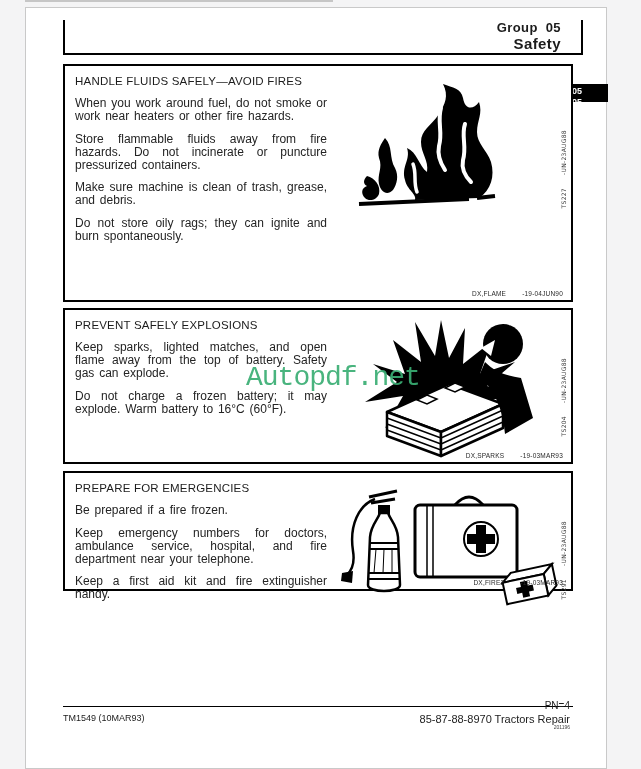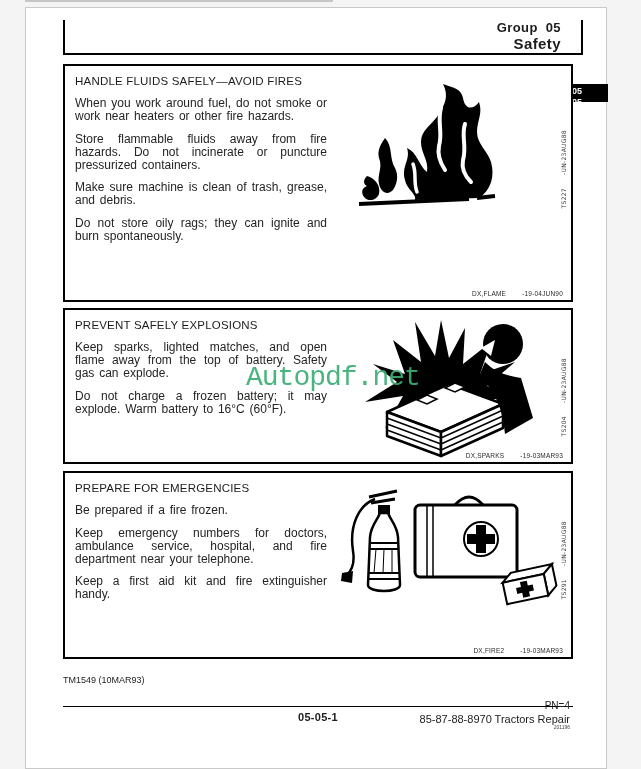--- a/index.html
+++ b/index.html
@@ -14,21 +14,21 @@
           text-align:right;padding-right:20px}
   .header .g{font-weight:bold;font-size:13px;line-height:15px;letter-spacing:.4px;word-spacing:4px}
   .header .t{font-weight:bold;font-size:15px;line-height:17px;letter-spacing:.4px}
 
   .tab{position:absolute;left:543px;top:76px;width:39px;height:18px;background:#000;color:#fff;
        font-weight:bold;font-size:9px;line-height:10.5px;padding:2px 3px 0 3px;box-sizing:border-box}
 
   .box{position:absolute;left:37px;width:510px;border:2px solid #000;box-sizing:border-box;background:#fff}
   .box1{top:56px;height:238px}
   .box2{top:300px;height:156px}
-  .box3{top:463px;height:188px}
+  .box3{top:463px;height:120px}
   .box h2{margin:9px 0 10px 10px;font-size:11.5px;letter-spacing:.2px;font-weight:normal}
   .box p{margin:0 0 9.5px 10px;width:252px;font-size:12px;line-height:13px;
          text-align:justify;word-spacing:1.5px;color:#242424}
   .art{position:absolute}
   .art-fire{left:292px;top:14px;width:158px;height:132px}
   .art-battery{left:288px;top:8px;width:198px;height:140px}
   .art-emerg{left:274px;top:8px;width:222px;height:132px}
 
   .stamp{position:absolute;right:4px;writing-mode:vertical-rl;transform:rotate(180deg);
          font-size:6px;letter-spacing:.3px;color:#3b3b3b;font-family:"DejaVu Sans",sans-serif}
@@ -38,21 +38,21 @@
   .box1 .stamp-id{top:122px}
 
   .caption{position:absolute;right:8px;bottom:3px;font-size:6.5px;letter-spacing:.2px;color:#2a2a2a}
   .caption .d{margin-left:16px}
 
   .watermark{position:absolute;left:220px;top:354px;z-index:5;
              font-family:Liberation Mono, monospace;font-size:28px;letter-spacing:-1px;
              color:#3aae74;opacity:.92}
 
   .f-rule{position:absolute;left:37px;top:698px;width:510px;height:0;border-top:1.5px solid #000}
-  .f-left{position:absolute;left:37px;top:667px;font-size:9px}
+  .f-left{position:absolute;left:37px;top:705px;font-size:9px}
   .f-center{position:absolute;left:37px;top:703px;width:510px;text-align:center;font-size:11px;
             font-weight:bold;letter-spacing:.3px}
   .f-right{position:absolute;right:36px;top:705px;font-size:11px;text-align:left}
   .f-tiny{position:absolute;right:36px;top:716px;font-size:5px;color:#444}
   .f-pn{position:absolute;right:36px;top:692px;font-size:10px}
 </style>
 </head>
 <body>
 
 <div class="canvas">
@@ -154,19 +154,18 @@
       <div class="stamp stamp-id">TS291</div>
       <div class="caption">
         <span>DX,FIRE2</span><span class="d">-19-03MAR93</span>
       </div>
     </section>
 
     <div class="watermark">Autopdf.net</div>
 
     <div class="f-rule"></div>
     <div class="f-left">TM1549 (10MAR93)</div>
-    <div class="f-center">05-05-1</div>
     <div class="f-right">85-87-88-8970 Tractors Repair</div>
     <div class="f-tiny">201196</div>
     <div class="f-pn">PN=4</div>
 
   </div>
 </div>
 
 </body></html>

